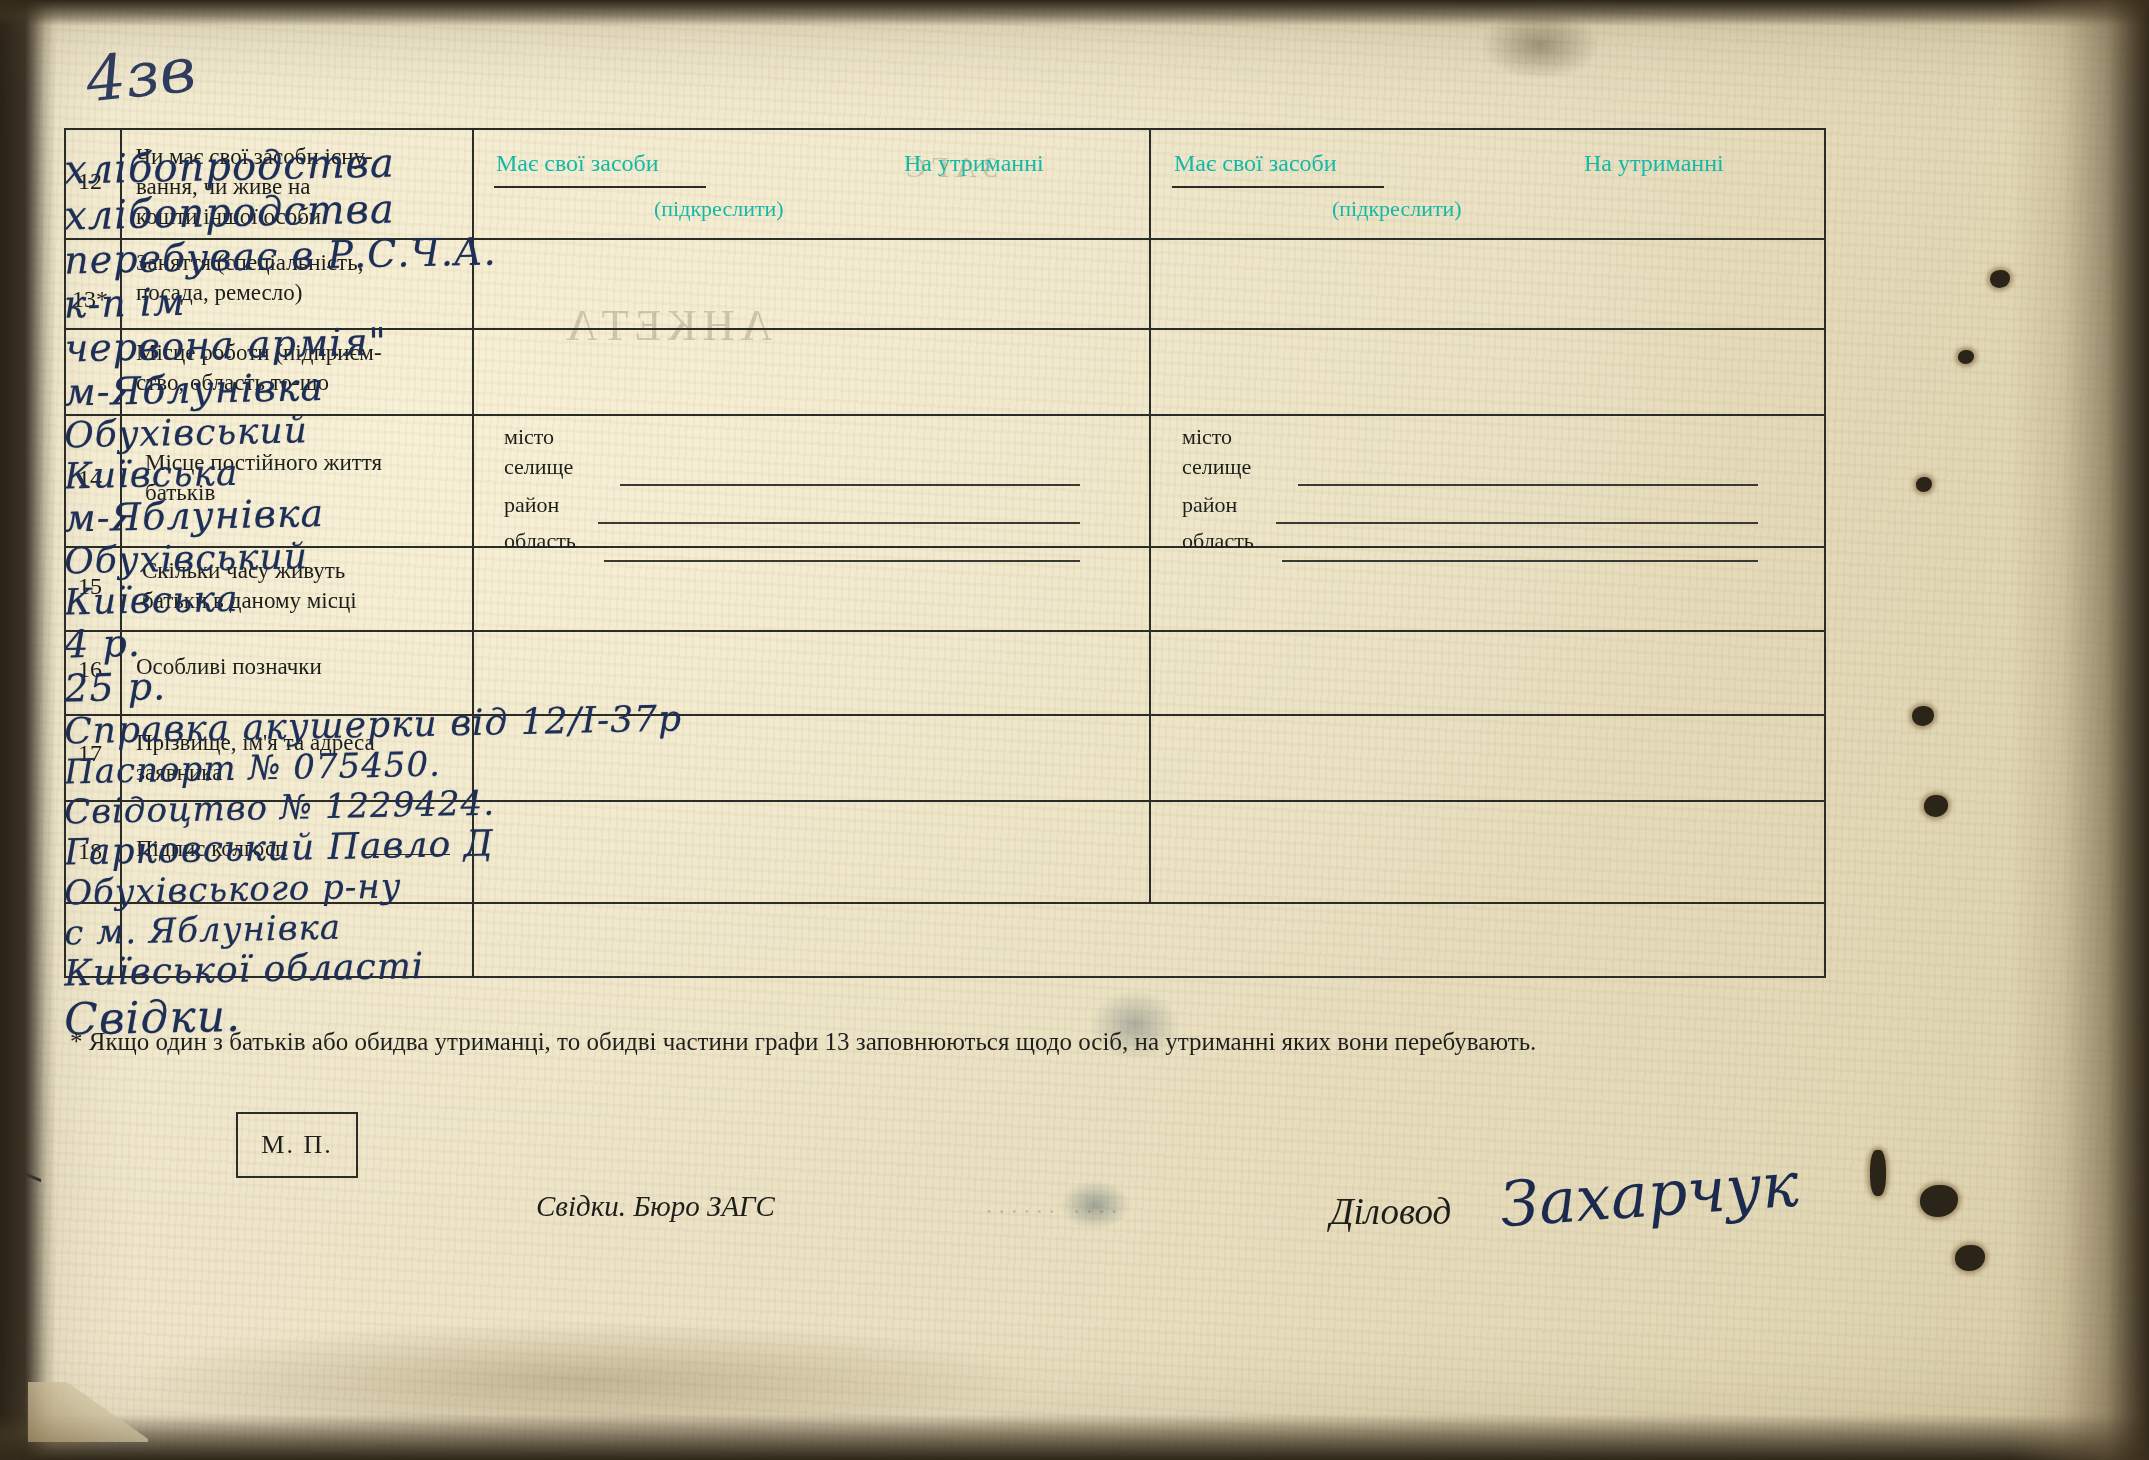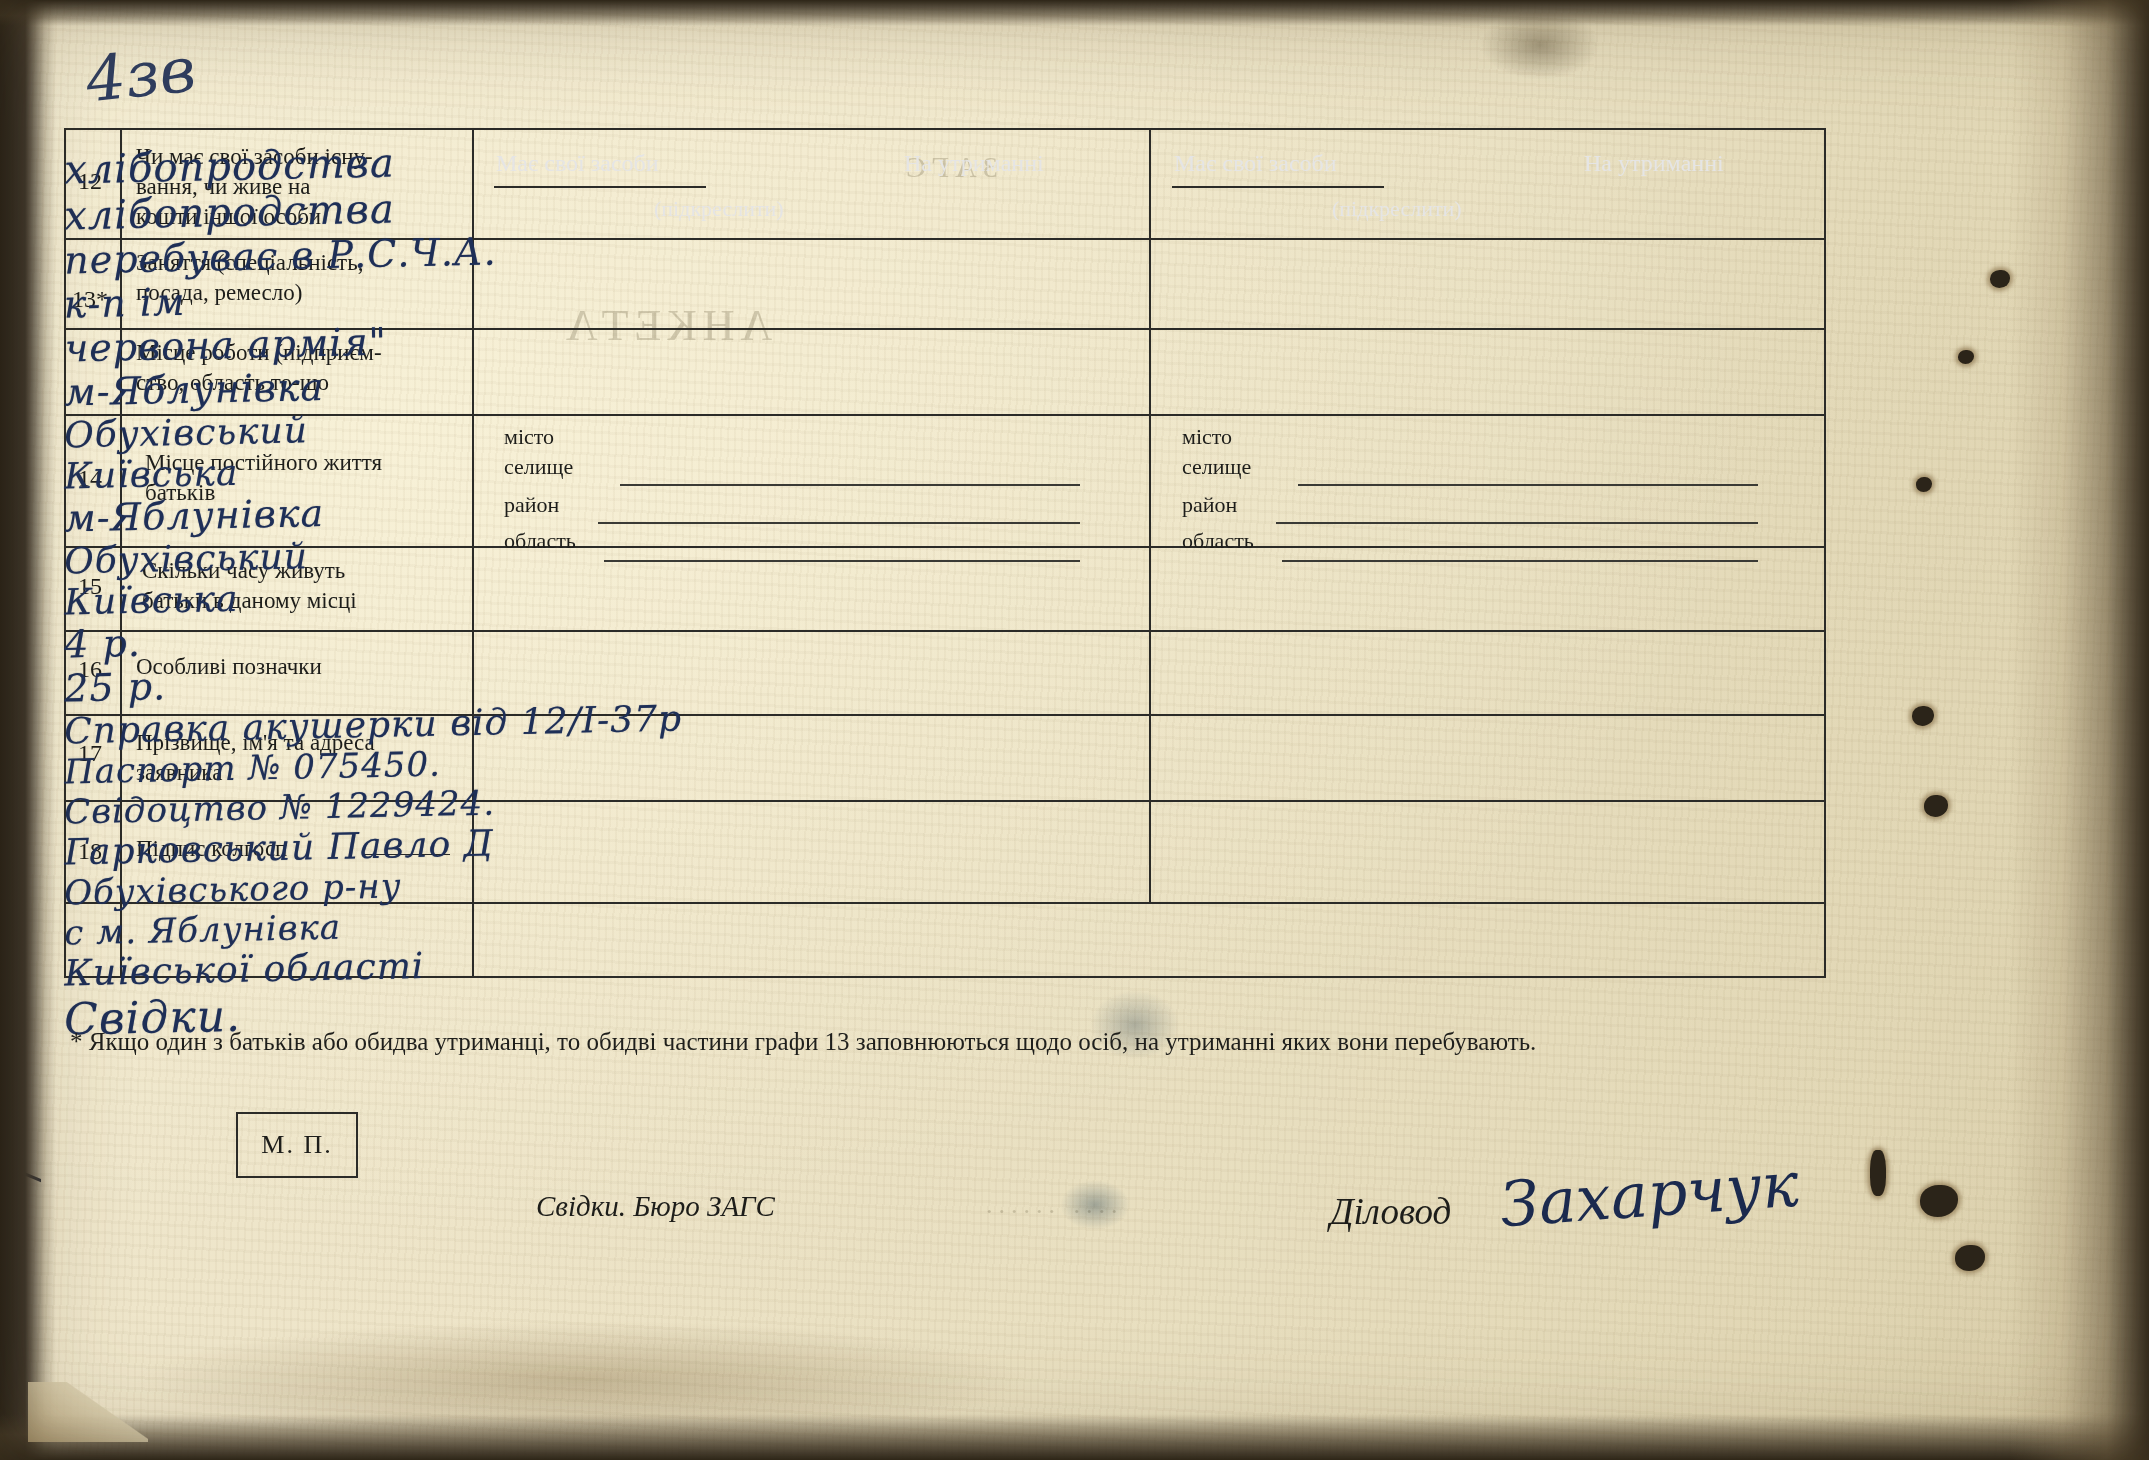--- a/index.html
+++ b/index.html
@@ -121,21 +121,21 @@
     position: absolute;
     font-size: 23px;
     line-height: 30px;
     color: #1d1d1a;
     font-family: "Liberation Serif", serif;
   }
 
   .hdrlabel {
     position: absolute;
     font-size: 24px;
-    color: #e5e5e5;
+    color: #14b8a6;
   }
   .subfield {
     position: absolute;
     font-size: 22px;
     color: #1d1d1a;
   }
   .dotline {
     position: absolute;
     height: 0;
     border-bottom: 2px solid #3a3a35;

